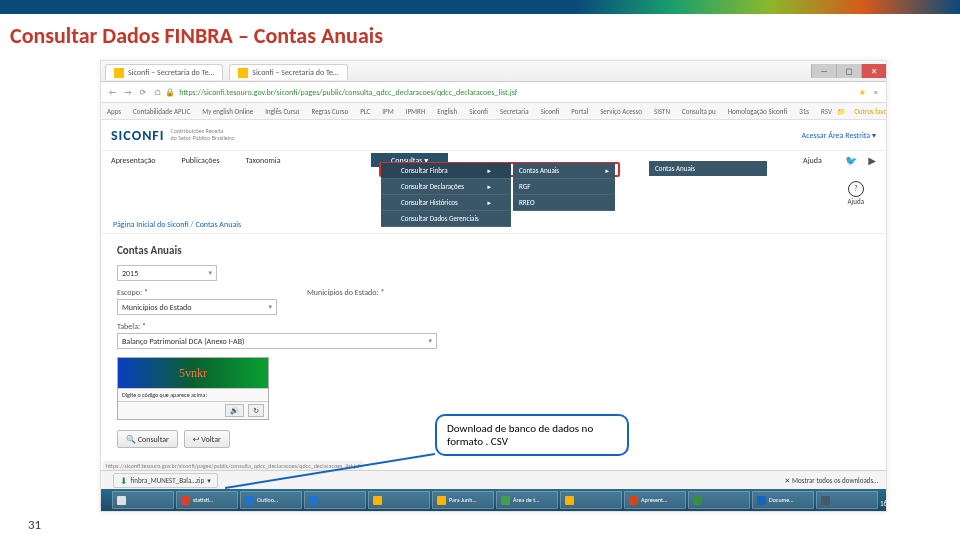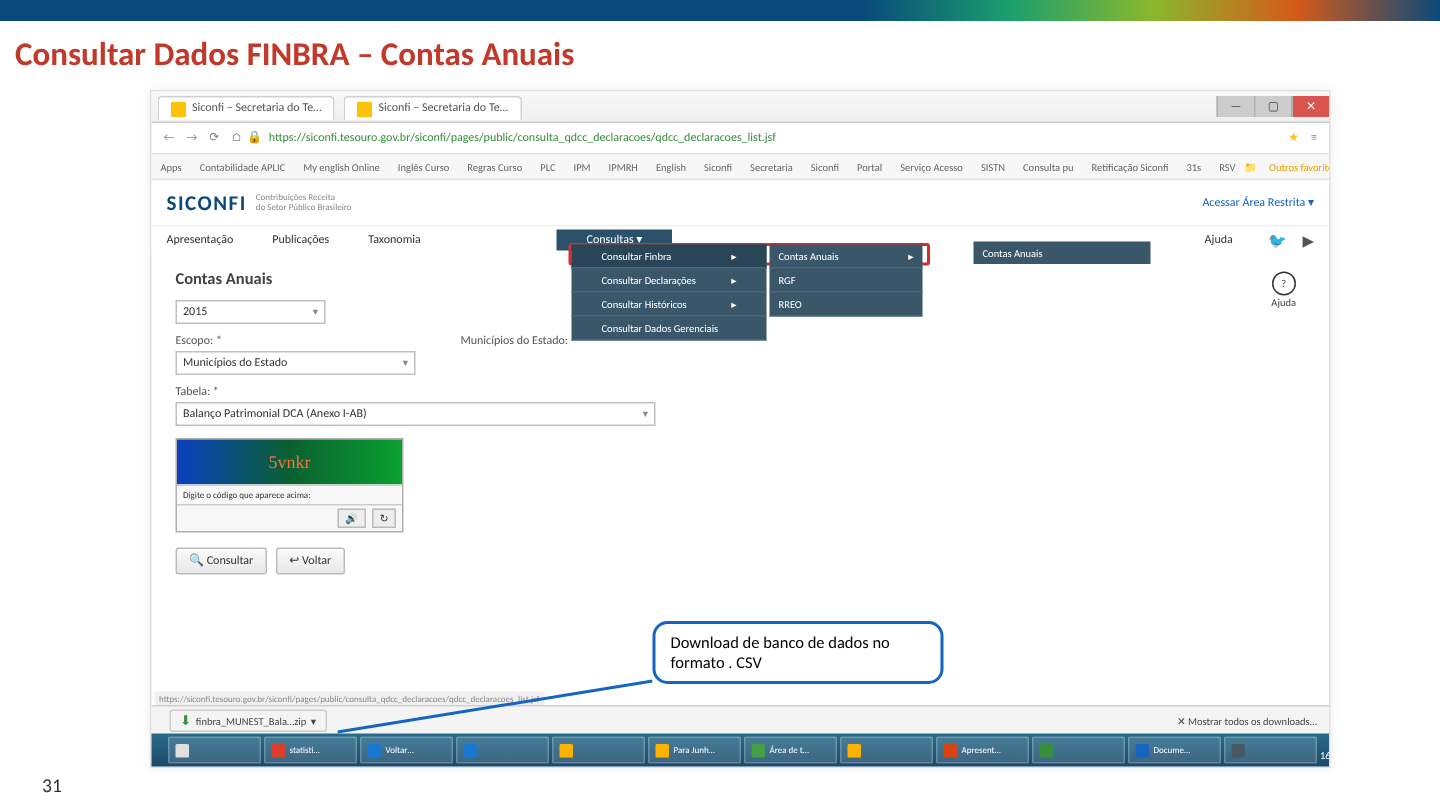--- a/index.html
+++ b/index.html
@@ -112,21 +112,21 @@
     <span>IPM</span>
     <span>IPMRH</span>
     <span>English</span>
     <span>Siconfi</span>
     <span>Secretaria</span>
     <span>Siconfi</span>
     <span>Portal</span>
     <span>Serviço Acesso</span>
     <span>SISTN</span>
     <span>Consulta pu</span>
-    <span>Retificação Siconfi</span>
+    <span>Homologação Siconfi</span>
     <span>31s</span>
     <span>RSV</span>
     <span style="margin-left:auto;color:#e6a100">📁 <span>Outros favoritos</span></span>
   </div>
 
   <div class="site-hd">
     <span class="logo">SICONFI</span>
     <span class="logo-sub"><span>Contribuições Receita</span><br><span>do Setor Público Brasileiro</span></span>
     <span class="user-lnk">Acessar Área Restrita ▾</span>
   </div>
@@ -148,20 +148,25 @@
   </div>
   <div class="sub-dd">
     <div><span>Contas Anuais</span><span style="float:right">▸</span></div>
     <div>RGF</div>
     <div>RREO</div>
   </div>
   <div class="sub-arrow">Contas Anuais</div>
   <div class="red-hl hl1"></div>
   <div class="red-hl hl2"></div>
 
+  <div class="crumb" style="margin-top:46px">
+    <span>Página Inicial do Siconfi</span>
+    <span class="sep">/</span>
+    <span>Contas Anuais</span>
+  </div>
   <div class="help-ic"><div class="q">?</div><span>Ajuda</span></div>
 
   <div class="form">
     <h3>Contas Anuais</h3>
     <div class="fld">
       <span class="sel">2015</span>
     </div>
     <div class="row">
       <div class="fld">
         <label>Escopo: *</label>
@@ -207,21 +212,21 @@
         <div class="task">
           <span class="ico" style="background: rgb(224, 224, 224);"></span>
           <span></span>
         </div>
         <div class="task">
           <span class="ico" style="background: rgb(220, 62, 42);"></span>
           <span>statisti…</span>
         </div>
         <div class="task">
           <span class="ico" style="background: rgb(25, 118, 210);"></span>
-          <span>Voltar…</span>
+          <span>Outloo…</span>
         </div>
         <div class="task">
           <span class="ico" style="background: rgb(25, 118, 210);"></span>
           <span></span>
         </div>
         <div class="task">
           <span class="ico" style="background: rgb(255, 179, 0);"></span>
           <span></span>
         </div>
         <div class="task">

